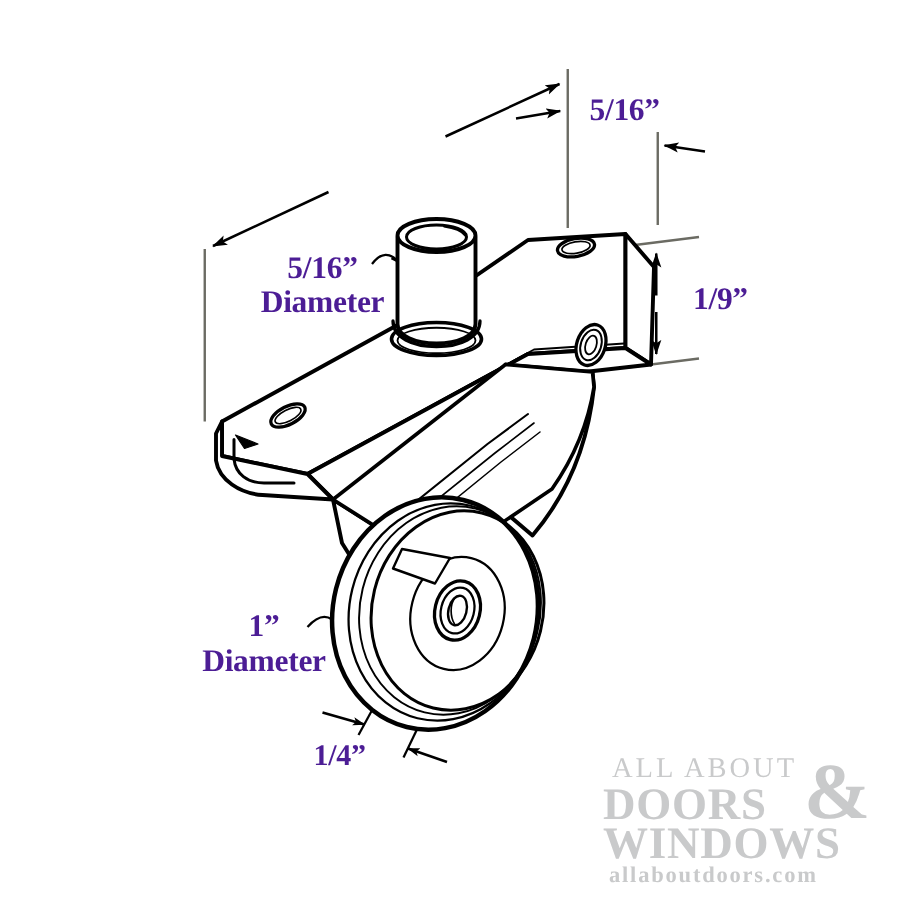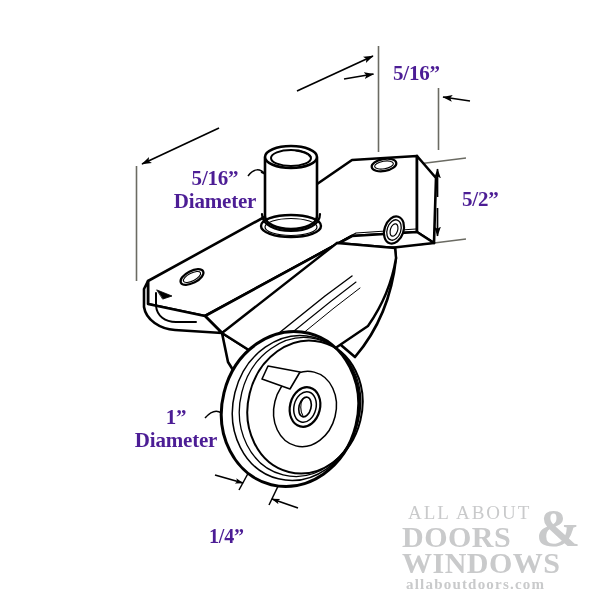--- a/index.html
+++ b/index.html
@@ -34,21 +34,21 @@
     line-height: 1.08;
   }
   .dim-label.sz-lg { font-size: 21px; }
   .dim-label.sz-md { font-size: 20px; }
   .dim-label.center { text-align: center; }
   #label-2716  { left: 214px; top: 100px; }
   #label-516d  { left: 159px; top: 167px; width: 112px; text-align: center; }
   #label-516tr { left: 393px; top: 62px; }
   #label-12    { left: 462px; top: 188px; }
   #label-1dia  { left: 122px; top: 406px; width: 108px; text-align: center; }
-  #label-14    { left: 209px; top: 494px; margin-top: 32px; }
+  #label-14    { left: 209px; top: 494px; }
 
   #watermark {
     position: absolute;
     left: 396px;
     top: 500px;
     width: 196px;
     height: 92px;
     color: #c9cacb;
     font-family: "Liberation Serif", serif;
     user-select: none;
@@ -207,21 +207,21 @@
   </svg>
 
 
   <div class="dim-label sz-lg center" id="label-516d">
     <div>5/16”</div>
     <div>Diameter</div>
   </div>
 
   <div class="dim-label sz-lg" id="label-516tr">5/16”</div>
 
-  <div class="dim-label sz-lg" id="label-12">5/2”</div>
+  <div class="dim-label sz-lg" id="label-12">1/9”</div>
 
   <div class="dim-label sz-lg center" id="label-1dia">
     <div>1”</div>
     <div>Diameter</div>
   </div>
 
   <div class="dim-label sz-md" id="label-14">1/4”</div>
 
   <div id="watermark">
     <div class="wm-row" id="wm-all-about">ALL ABOUT</div>

